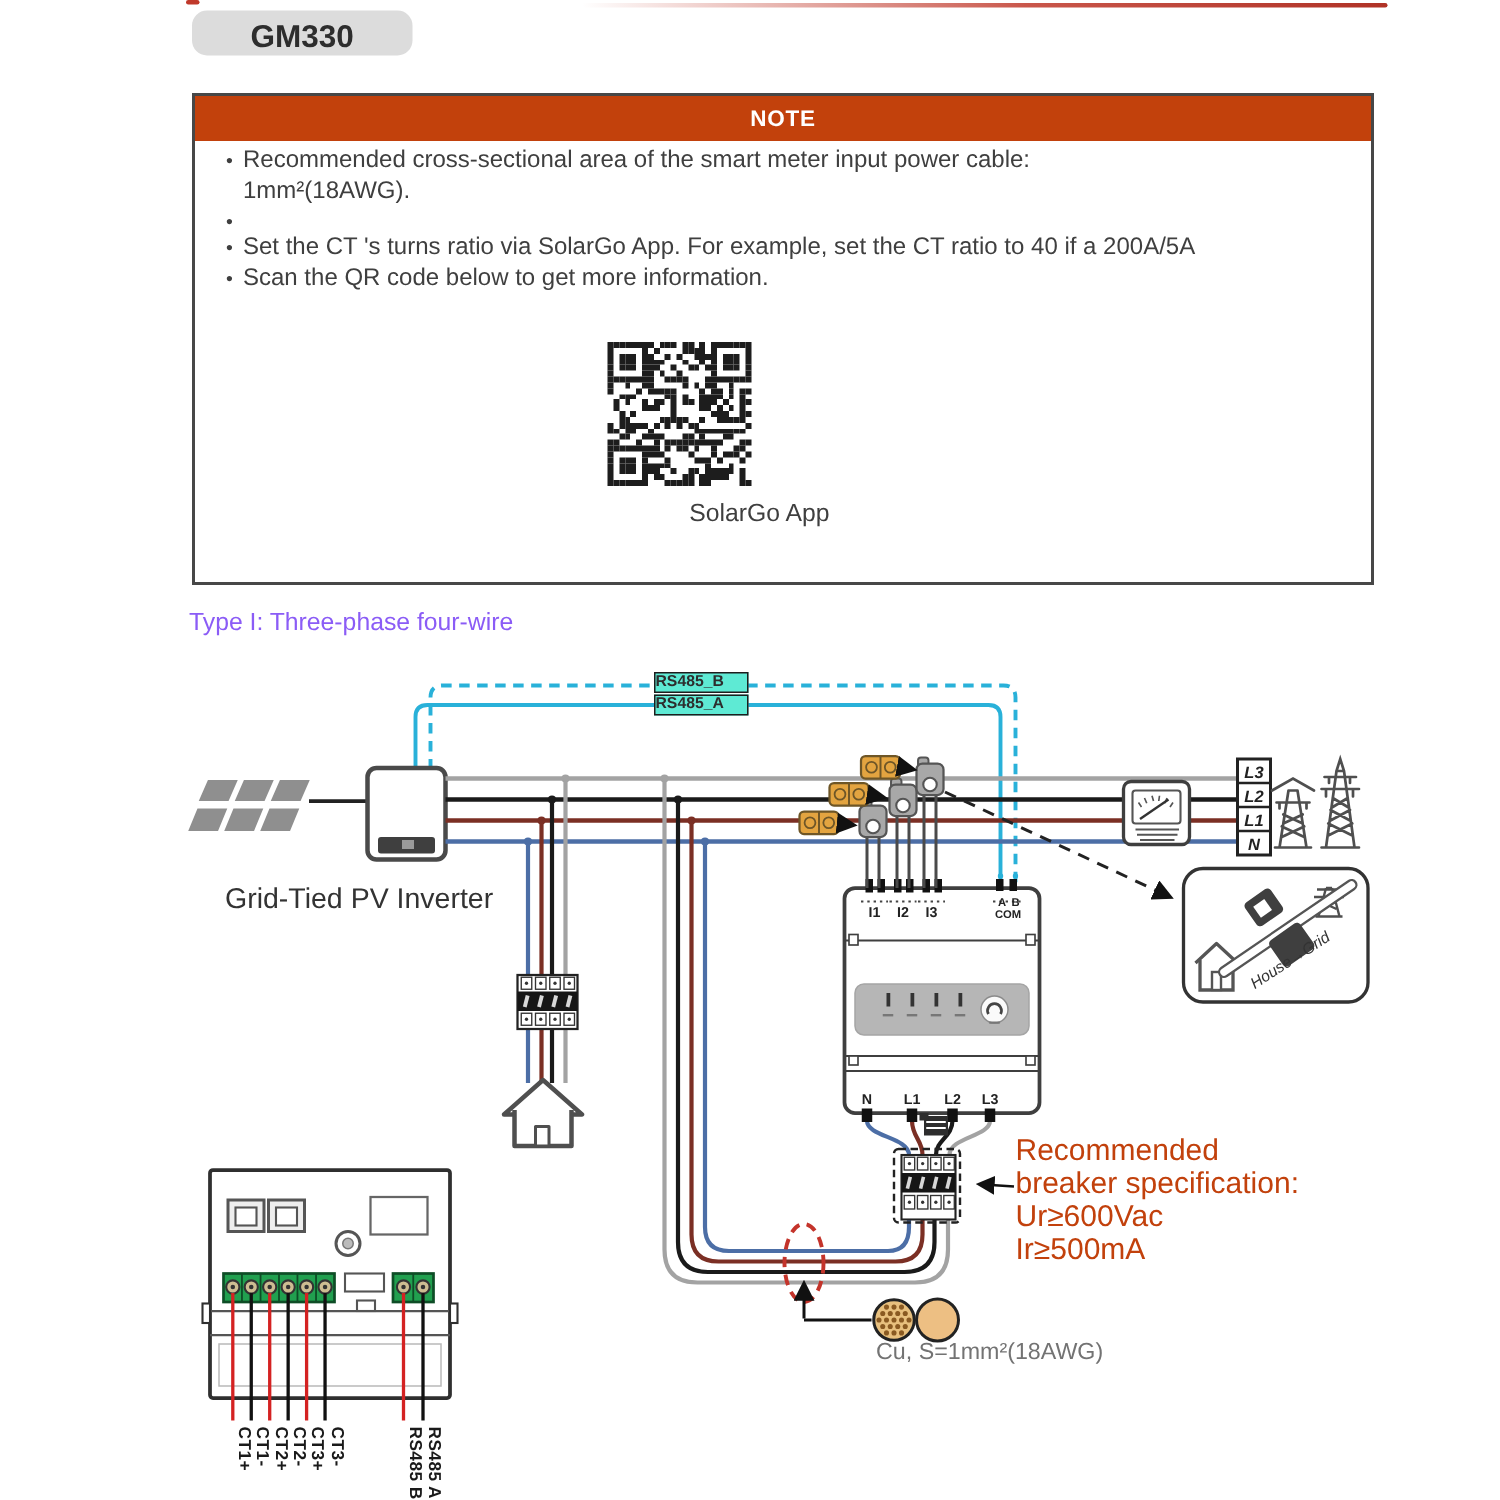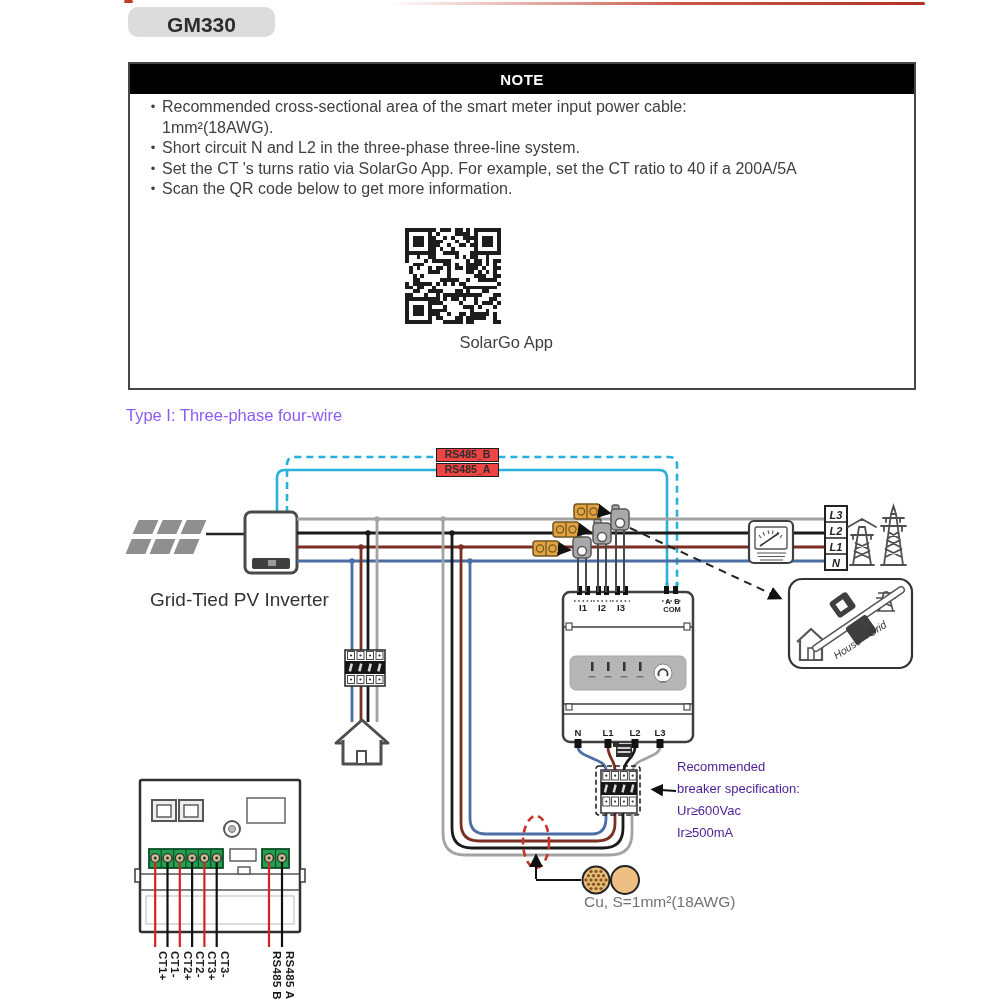--- a/index.html
+++ b/index.html
@@ -7,37 +7,37 @@
        font-family:"Liberation Sans",sans-serif;overflow:hidden;color:#3a3a3a}
   .abs{position:absolute}
   
   .red-tick{left:124px;top:0;width:9px;height:3px;background:#c0392b;border-radius:2px}
   .model-badge{left:128px;top:7px;width:147px;height:30px;background:#dcdcdc;border-radius:10px;
       display:flex;align-items:flex-end;justify-content:center;font-size:21px;font-weight:bold;color:#2d2d2d}
   .red-line{left:388px;top:2px;width:537px;height:3px;border-radius:2px;
       background:linear-gradient(to right,rgba(192,57,43,0),rgba(192,57,43,.85) 55%,#b03226)}
   
   .note-box{left:128px;top:62px;width:788px;height:328px;border:2px solid #474747;box-sizing:border-box;background:#fff}
-  .note-header{height:30px;background:#000000;color:#fff;font-weight:bold;font-size:15px;
+  .note-header{height:30px;background:#c2410c;color:#fff;font-weight:bold;font-size:15px;
       display:flex;align-items:center;justify-content:center;letter-spacing:.5px}
   .note-body{padding:3px 14px 0 14px}
   .note-li{display:flex}
   .note-li .marker{width:18px;flex:none;text-align:center;font-size:13px;color:#3f3f3f;padding-top:2px}
   .note-li .lines{font-size:16px;line-height:20.5px;color:#3f3f3f}
   .qr{left:275px;top:164px;width:96px;height:96px;display:grid;
       grid-template-columns:repeat(25,1fr);grid-template-rows:repeat(25,1fr)}
   .qr div.on{background:#1d1d1d}
   .qr-caption{left:223px;top:268px;width:200px;text-align:right;font-size:16.5px;line-height:20px;color:#3f3f3f}
   
   .section-title{left:126px;top:406px;font-size:16.5px;color:#8b5cf6}
   
-  .rsbox{width:63px;height:14px;border:1.5px solid #1d1d1d;background:#ef4444;box-sizing:border-box;
-      font-size:10.5px;line-height:11px;font-weight:600;text-align:center;color:#2d2d2d;z-index:5}
+  .rsbox{width:63px;height:14px;border:1.5px solid #1d1d1d;background:#5eead4;box-sizing:border-box;
+      font-size:10.5px;line-height:11px;font-weight:600;color:#2d2d2d;z-index:5}
   .inv-label{left:150px;top:589px;font-size:19px;color:#333;z-index:5}
-  .spec-label{left:677px;top:756px;font-size:13px;line-height:22px;color:#4c1d95;z-index:5}
+  .spec-label{left:677px;top:756px;font-size:20px;line-height:22px;color:#c2410c;z-index:5}
   .spec-label span{display:block}
   .cable-label{left:584px;top:893px;font-size:15.5px;color:#737373;z-index:5}
   svg{position:absolute;left:0;top:430px;z-index:1}
   svg text{font-family:"Liberation Sans",sans-serif}
   .tinylbl{font-size:9.5px;font-weight:bold;fill:#222}
   .microlbl{font-size:7.5px;font-weight:bold;fill:#222}
   .termlbl{font-size:11px;font-weight:bold;font-style:italic;fill:#222}
   .rotlbl{font-size:11.5px;font-weight:600;fill:#1a1a1a;letter-spacing:.3px}
   .insetlbl{font-size:10.5px;font-style:italic;fill:#333}
 </style>
@@ -55,23 +55,20 @@
   <div class="note-body">
     <div class="note-li">
       <span class="marker">•</span>
       <div class="lines">
         <div>Recommended cross-sectional area of the smart meter input power cable:</div>
         <div>1mm²(18AWG).</div>
       </div>
     </div>
     <div class="note-li">
       <span class="marker">•</span>
-      <div class="lines">
-          <div>Short circuit N and L2 in the three-phase three-line system.</div>
-        </div>
     </div>
     <div class="note-li">
       <span class="marker">•</span>
       <div class="lines">
         <div>Set the CT 's turns ratio via SolarGo App. For example, set the CT ratio to 40 if a 200A/5A</div>
       </div>
     </div>
     <div class="note-li">
       <span class="marker">•</span>
       <div class="lines">

